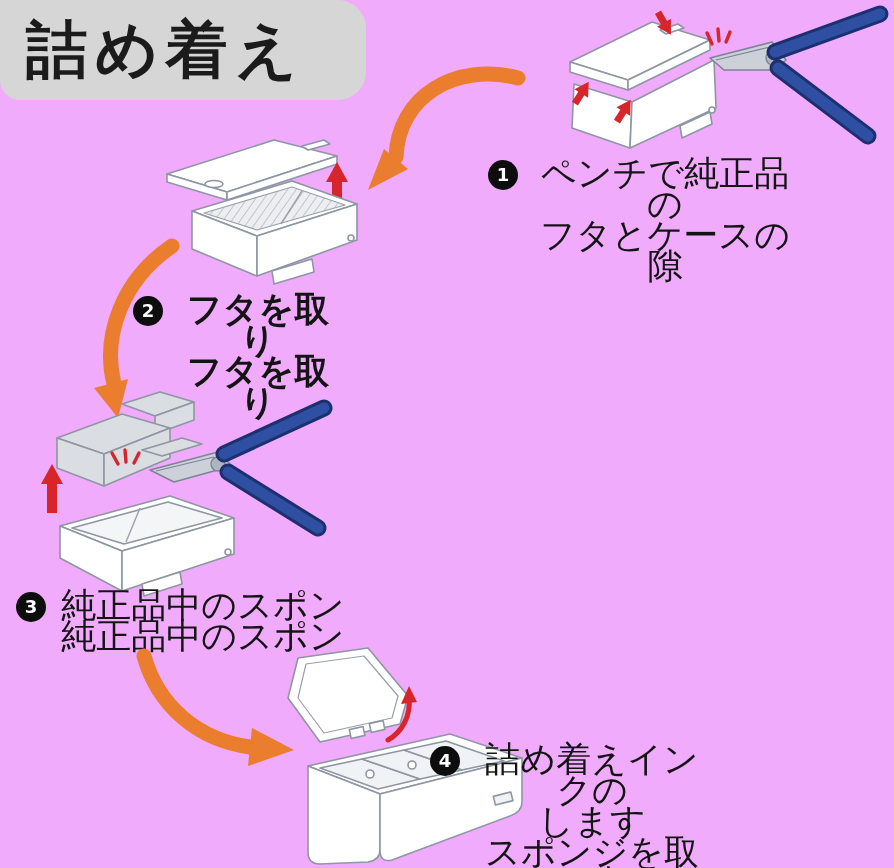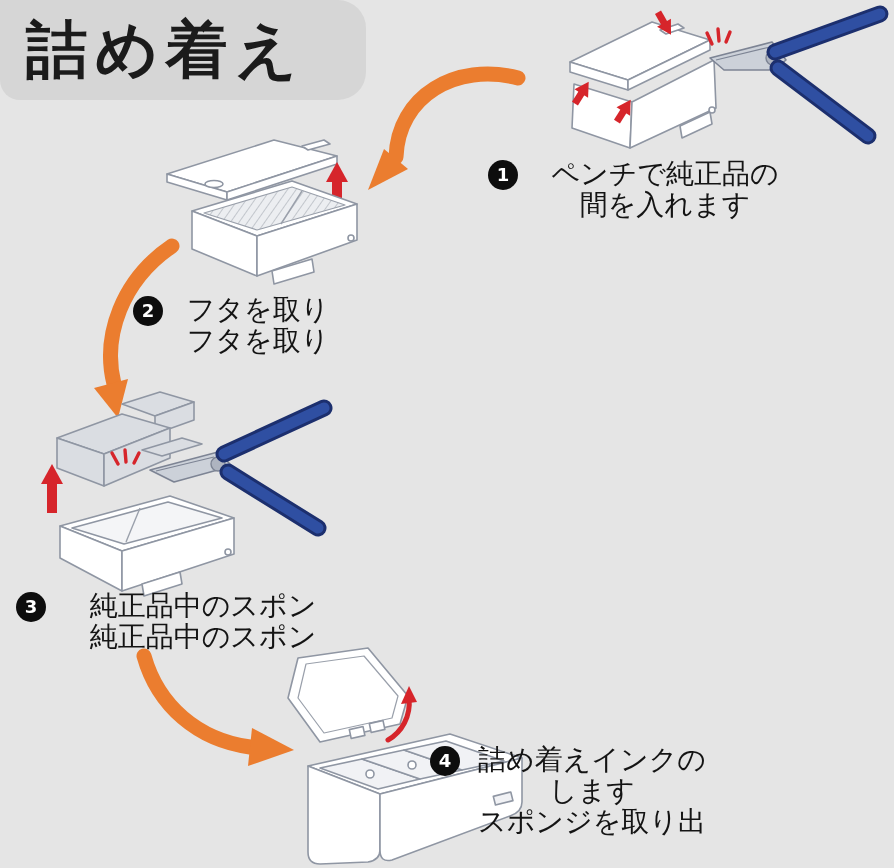--- a/index.html
+++ b/index.html
@@ -1,37 +1,37 @@
 <!DOCTYPE html>
 <html><head>
 <meta charset="utf-8">
 <style>
   html,body{margin:0;padding:0;background:#ffffff;}
   .canvas{
-    position:relative;width:894px;height:868px;overflow:hidden;background:#e5e5e5;
+    position:relative;width:894px;height:868px;overflow:hidden;background:#f0abfc;
     font-family:"DejaVu Sans","Liberation Sans",sans-serif;color:#141414;
   }
   .abs{position:absolute;}
   
   .title{
     left:0;top:0;width:366px;height:100px;background:#d6d6d6;
     border-radius:0 28px 28px 20px;display:flex;align-items:center;
     padding-left:26px;box-sizing:border-box;
     font-size:62px;font-weight:700;letter-spacing:7px;color:#1b1b1b;
   }
   
   .step{display:flex;align-items:flex-start;}
   .badge{
     width:30px;height:30px;border-radius:50%;background:#0d0d0d;color:#fff;
     font-size:18px;font-weight:700;text-align:center;line-height:30px;flex:0 0 30px;
     margin-top:2px;
   }
-  .lines{margin-left:11px;text-align:center;font-size:28px;line-height:31px;font-weight:500;}
+  .lines{margin-left:11px;text-align:center;font-size:35px;line-height:31px;font-weight:500;}
   .step1 .lines{width:272px;}
-  .step2 .lines{width:168px;}
+  .step2 .lines{width:168px;font-weight:bold;}
   .step3 .lines{width:292px;text-align:center;}
   .step4 .lines{width:242px;}
   svg{display:block;}
 </style>
 </head>
 <body>
 
 <div class="canvas">
 
   <div class="abs title">詰め着え</div>
@@ -79,21 +79,21 @@
 
   <svg class="abs" style="left:360px;top:62px" width="170" height="135" viewBox="0 0 170 135">
     <path d="M158,16 C96,0 38,34 36,95" stroke="#eb7d2f" stroke-width="15" fill="none" stroke-linecap="round"></path>
     <polygon points="8,128 48,107 24,87" fill="#eb7d2f"></polygon>
   </svg>
 
   <div class="abs step step1" style="left:488px;top:158px">
     <div class="badge">1</div>
     <div class="lines">
       <div>ペンチで純正品の</div>
-      <div>間を入れます</div>
+      <div>フタとケースの隙</div>
     </div>
   </div>
 
   <svg class="abs" style="left:152px;top:126px" width="255" height="170" viewBox="0 0 255 170">
     <defs>
       <pattern id="hatch" width="7" height="7" patternTransform="rotate(35)" patternUnits="userSpaceOnUse">
         <rect width="7" height="7" fill="#eceef1"></rect>
           <line x1="0" y1="0" x2="0" y2="7" stroke="#b0b5bd" stroke-width="1.4"></line>
       </pattern>
     </defs>

